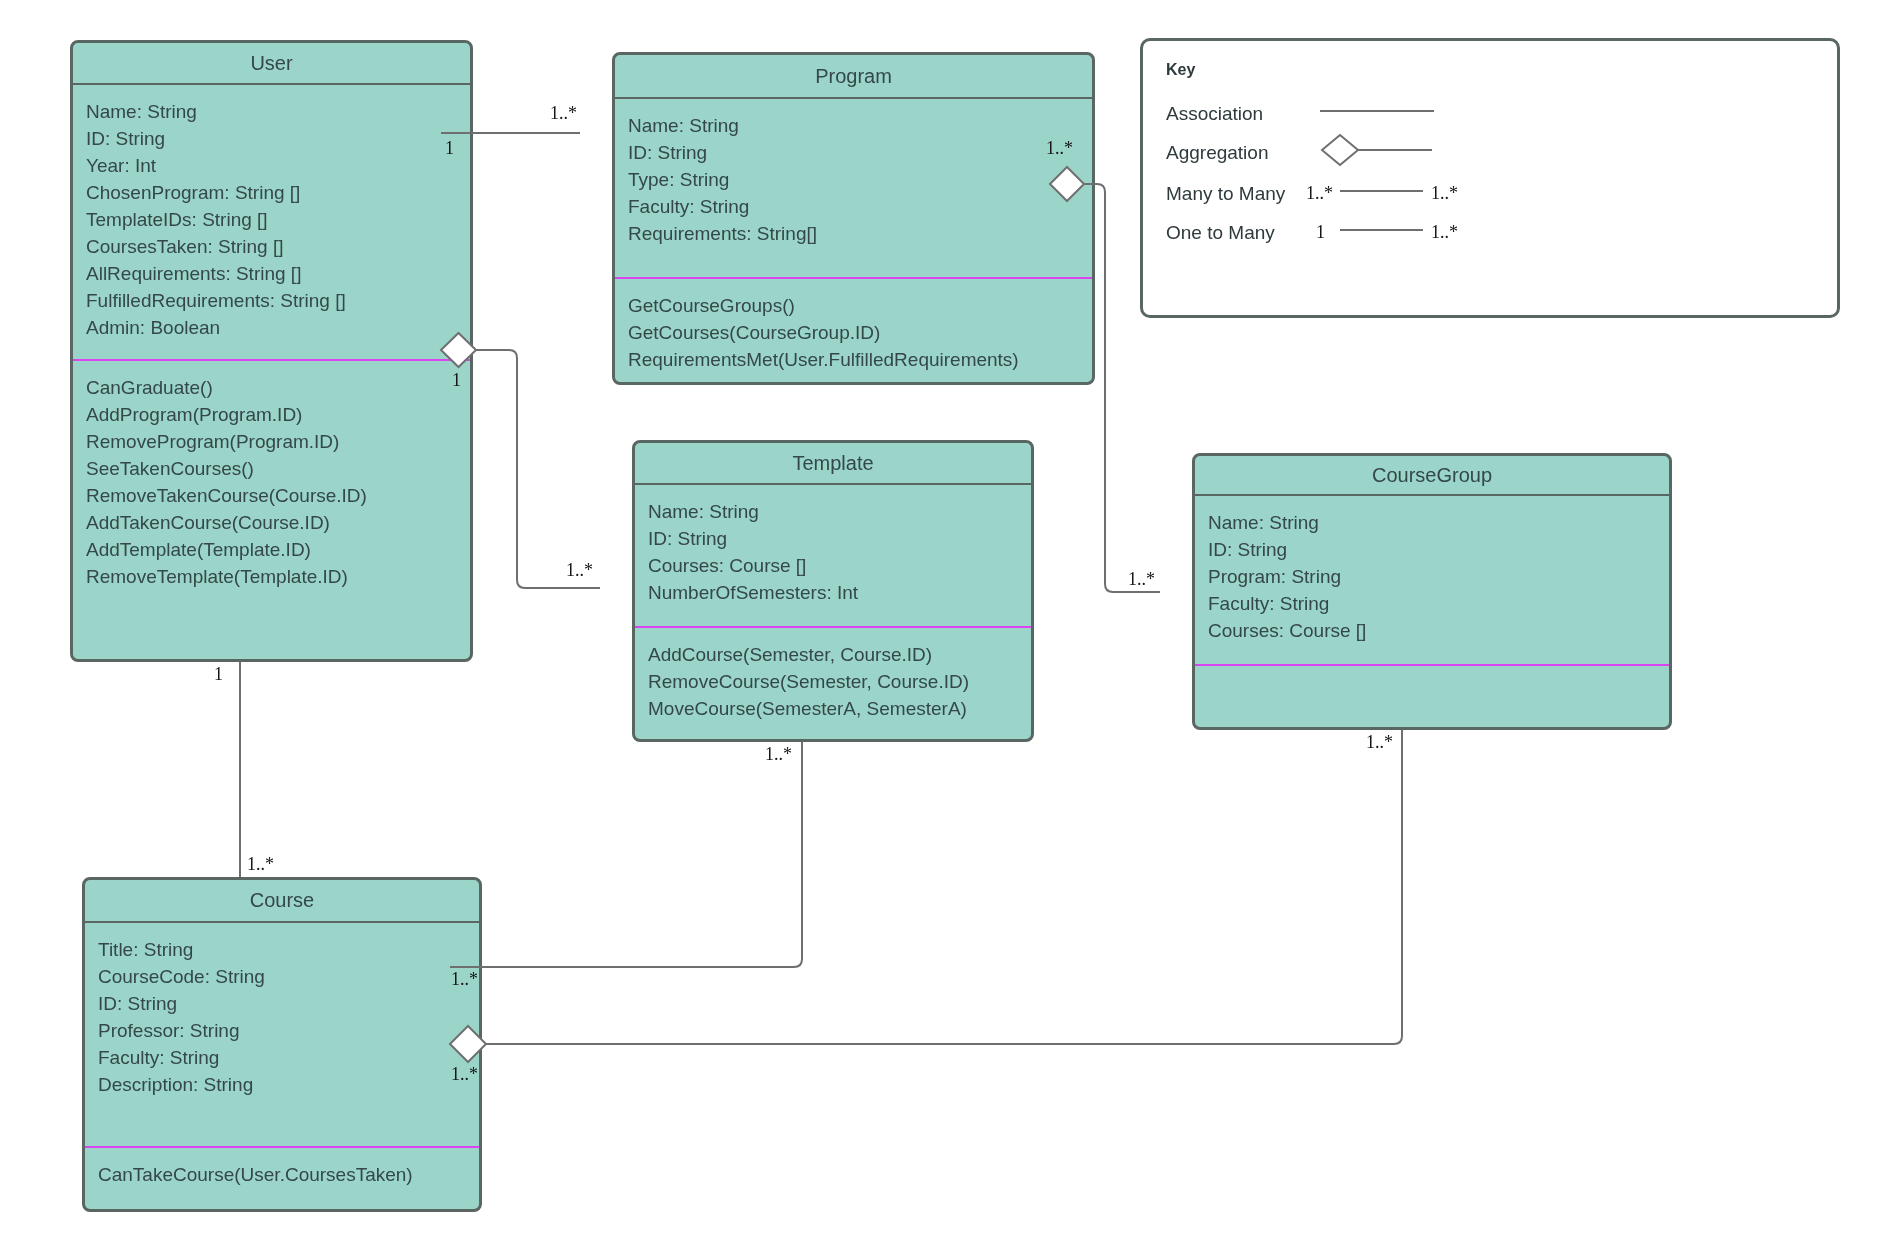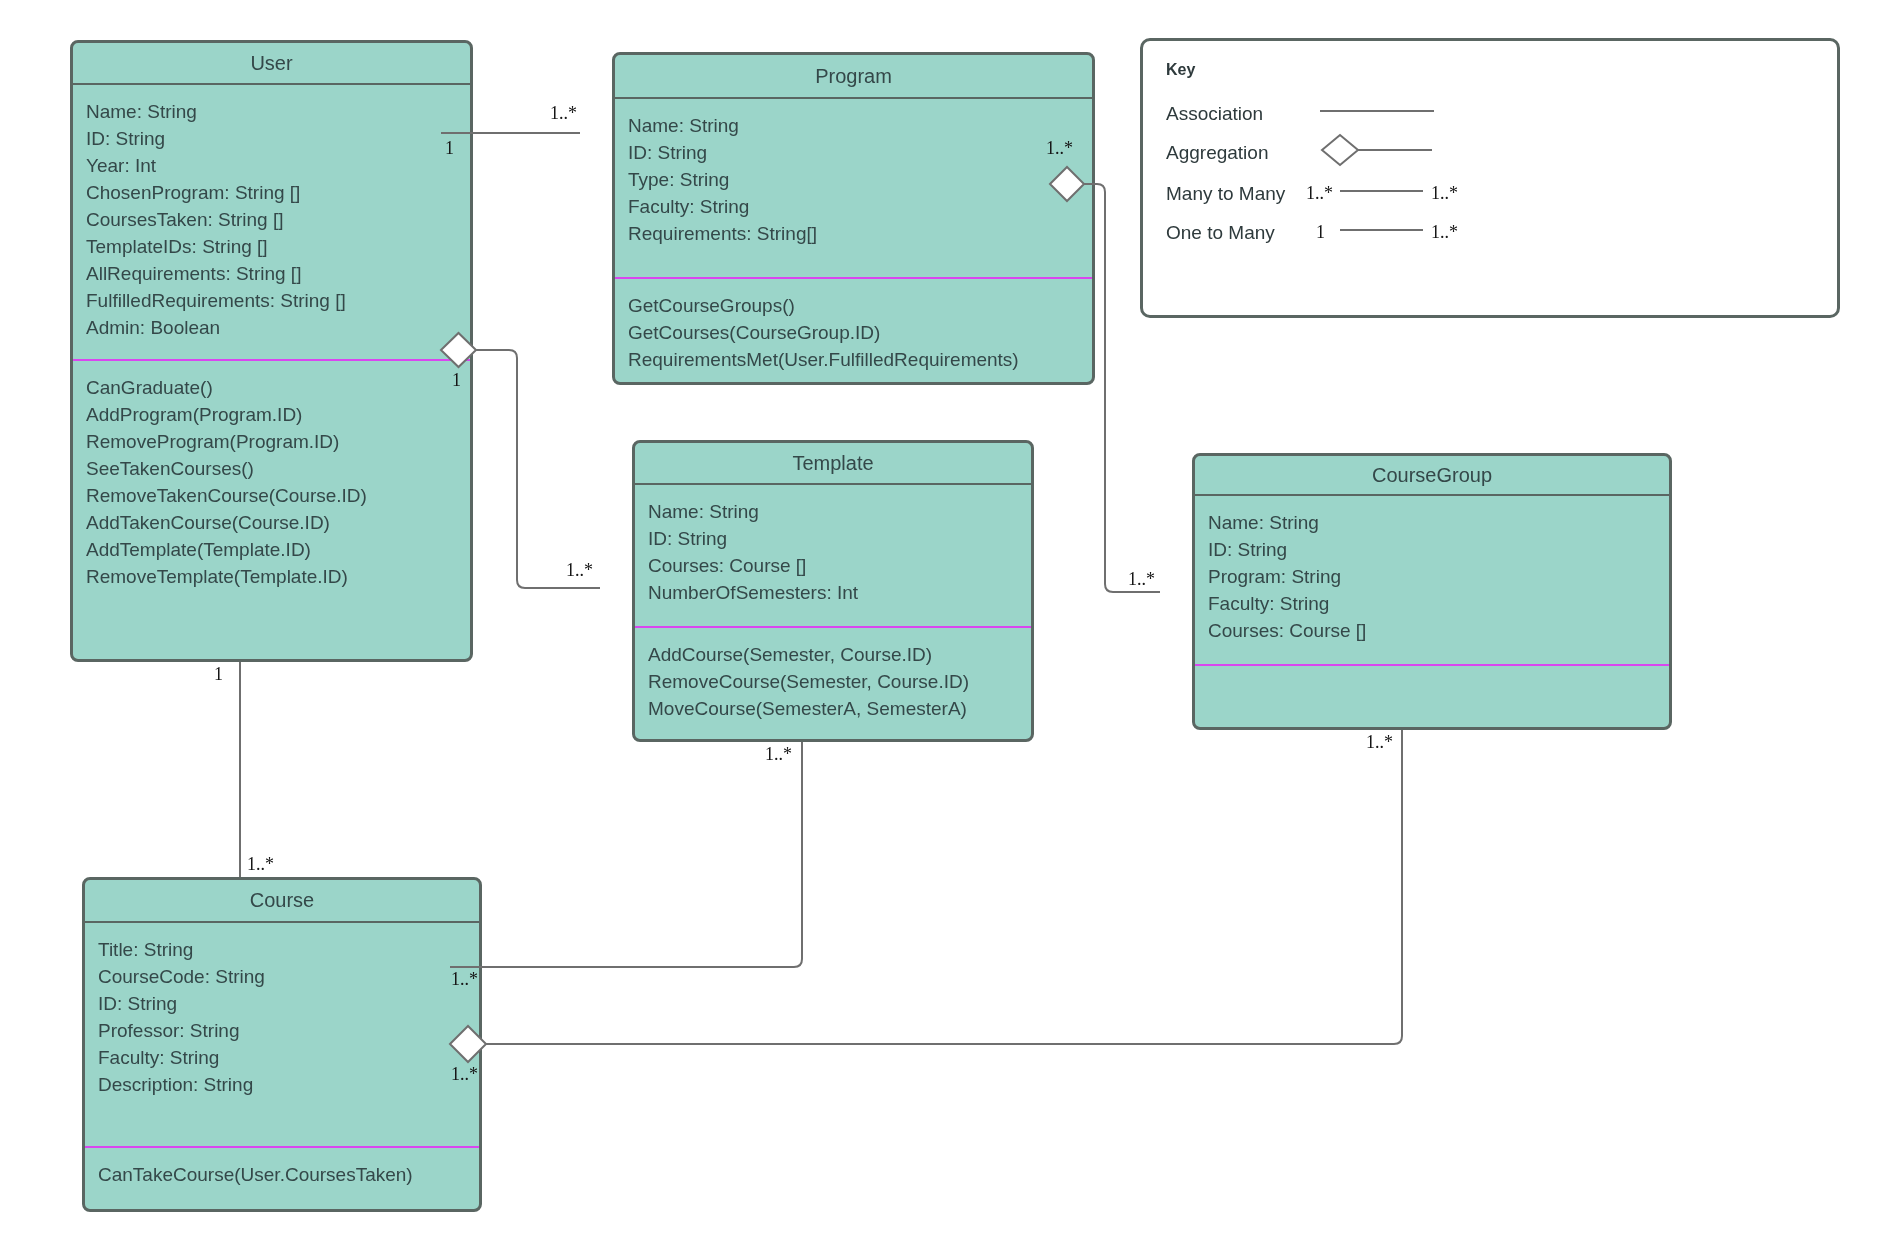--- a/index.html
+++ b/index.html
@@ -63,22 +63,22 @@
 
 <div id="canvas">
 
   <div class="uml" id="user">
     <div class="uml-title">User</div>
     <div class="uml-attrs">
       <div class="ln">Name: String</div>
       <div class="ln">ID: String</div>
       <div class="ln">Year: Int</div>
       <div class="ln">ChosenProgram: String []</div>
+      <div class="ln">TemplateIDs: String []</div>
       <div class="ln">CoursesTaken: String []</div>
-      <div class="ln">TemplateIDs: String []</div>
       <div class="ln">AllRequirements: String []</div>
       <div class="ln">FulfilledRequirements: String []</div>
       <div class="ln">Admin: Boolean</div>
     </div>
     <div class="uml-methods">
       <div class="ln">CanGraduate()</div>
       <div class="ln">AddProgram(Program.ID)</div>
       <div class="ln">RemoveProgram(Program.ID)</div>
       <div class="ln">SeeTakenCourses()</div>
       <div class="ln">RemoveTakenCourse(Course.ID)</div>

